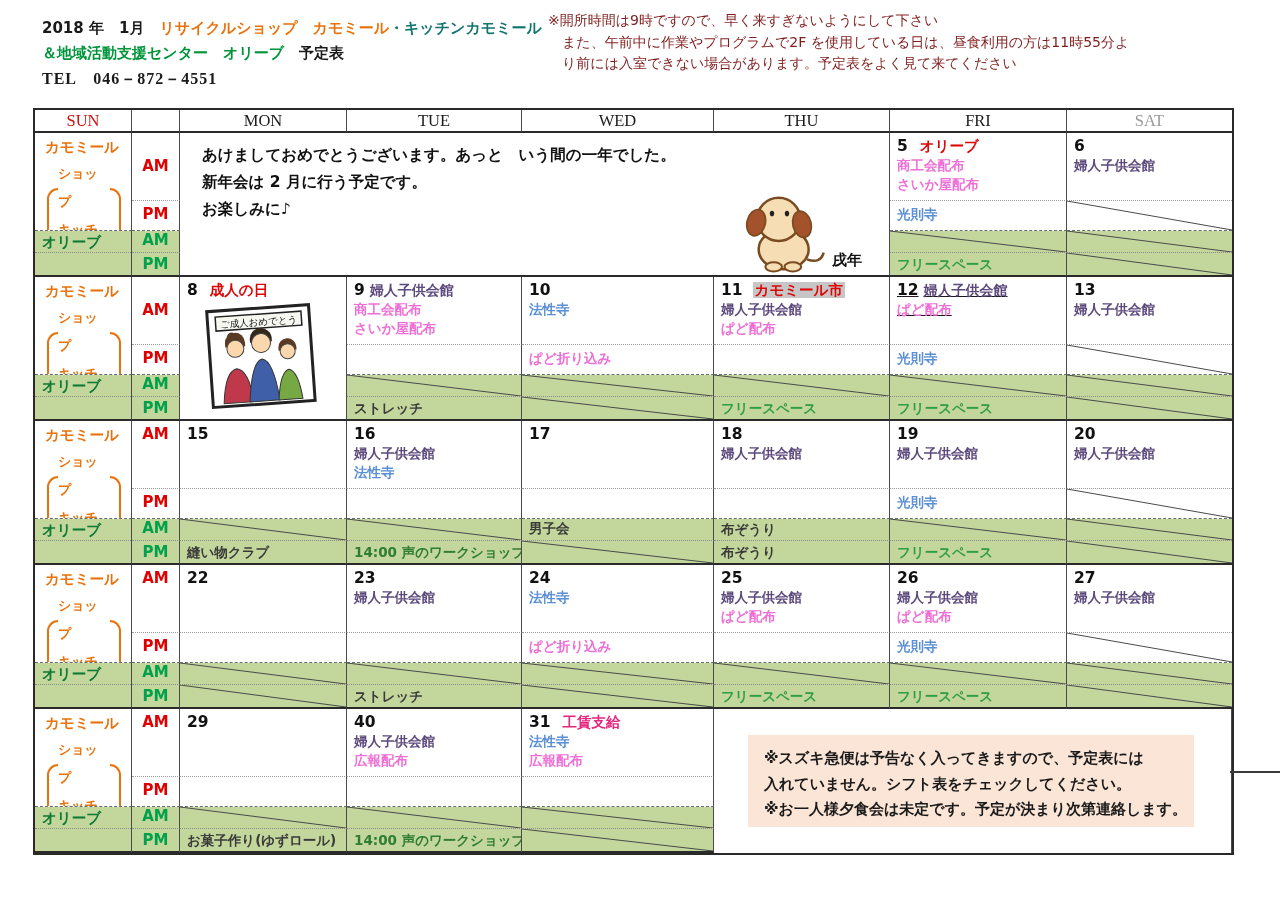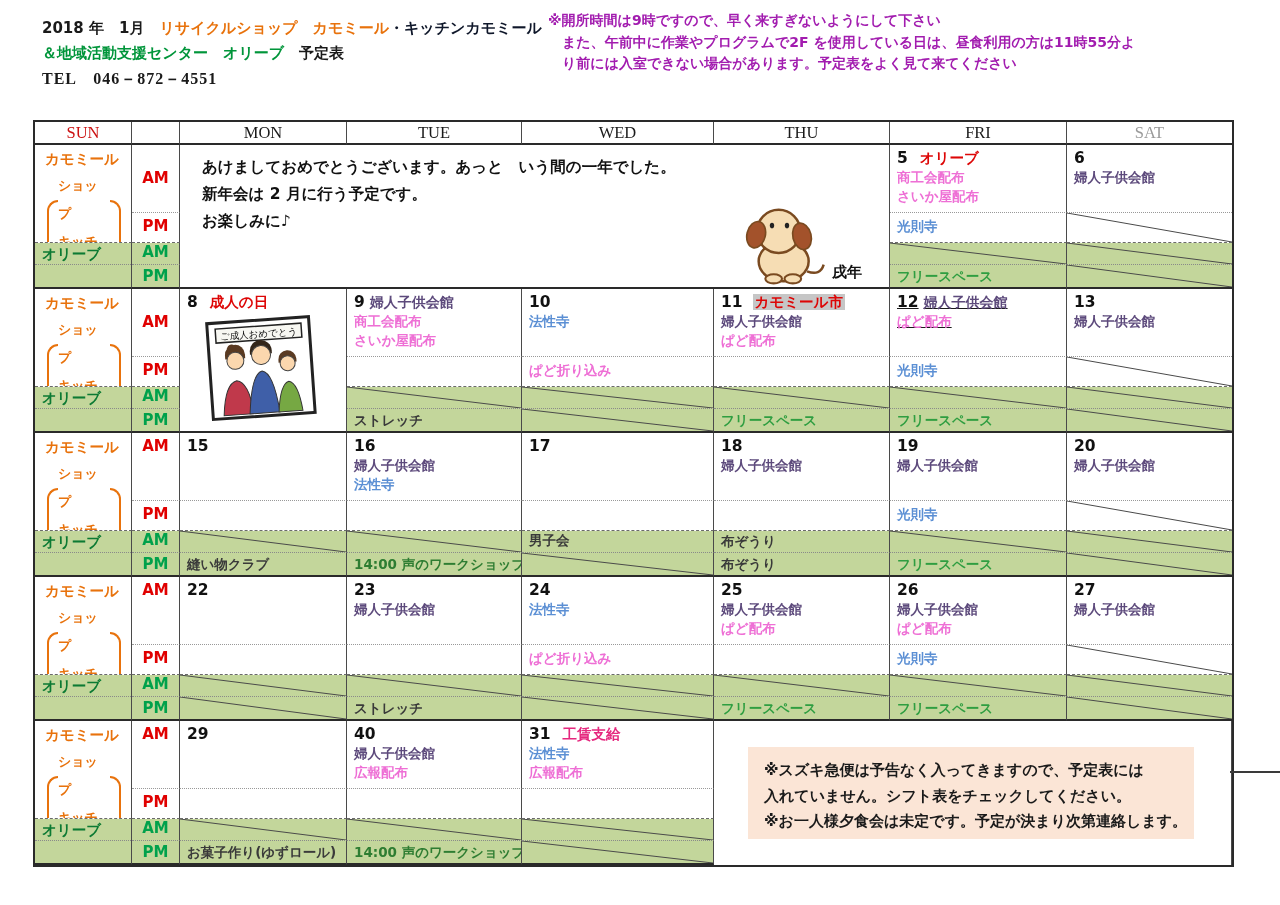--- a/index.html
+++ b/index.html
@@ -3,29 +3,29 @@
 <meta charset="utf-8">
 <style>
   html,body{margin:0;padding:0;background:#ffffff;}
   .page{position:relative;width:1280px;height:905px;background:#fff;overflow:hidden;
         font-family:"DejaVu Sans","Liberation Sans",sans-serif;color:#1a1a1a;}
 
   
   .title-block{position:absolute;left:42px;top:16px;line-height:25px;font-size:15px;font-weight:bold;white-space:nowrap;}
   .t-black{color:#1a1a1a;}
   .t-orange{color:#e8720c;}
-  .t-blue{color:#0f172a;text-align:center;}
+  .t-blue{color:#0f766e;text-align:center;}
   .t-green{color:#00953a;}
   .t-tel{font-family:"Liberation Serif","DejaVu Serif",serif;font-size:16px;letter-spacing:1px;}
-  .notice-block{position:absolute;left:548px;top:10px;color:#a21caf;font-weight:bold;
+  .notice-block{position:absolute;left:548px;top:10px;color:#7f1d1d;font-weight:normal;
                 font-size:14px;line-height:21.5px;white-space:nowrap;}
 
   
   #calendar{position:absolute;left:33px;top:108px;width:1197px;height:743px;
-            border:2px solid #2a2a2a;background:#be185d;margin-top:12px;}
+            border:2px solid #2a2a2a;background:#be185d;}
   .cell{position:absolute;box-sizing:border-box;overflow:hidden;background:#fff;}
   .b-r{border-right:1px solid #4a4a4a;}
   .b-am{border-bottom:1px dotted #999;}
   .b-pm{border-bottom:1px dashed #6a6a6a;}
   .b-oam{border-bottom:1px dotted #8a8a8a;}
   .b-opm{border-bottom:2px solid #2a2a2a;}
   .b-hdr{border-bottom:2px solid #2a2a2a;}
   .olive-bg{background:#c3d69b;}
   .hdr{font-family:"Liberation Serif","DejaVu Serif",serif;font-size:16.5px;text-align:center;
        padding-top:1px;background:#fff;}

